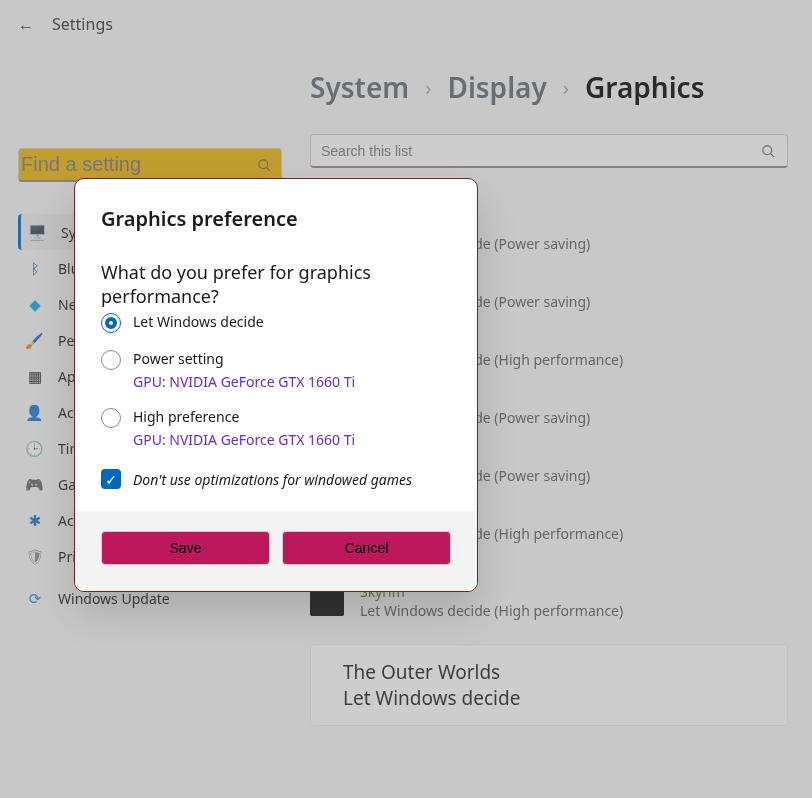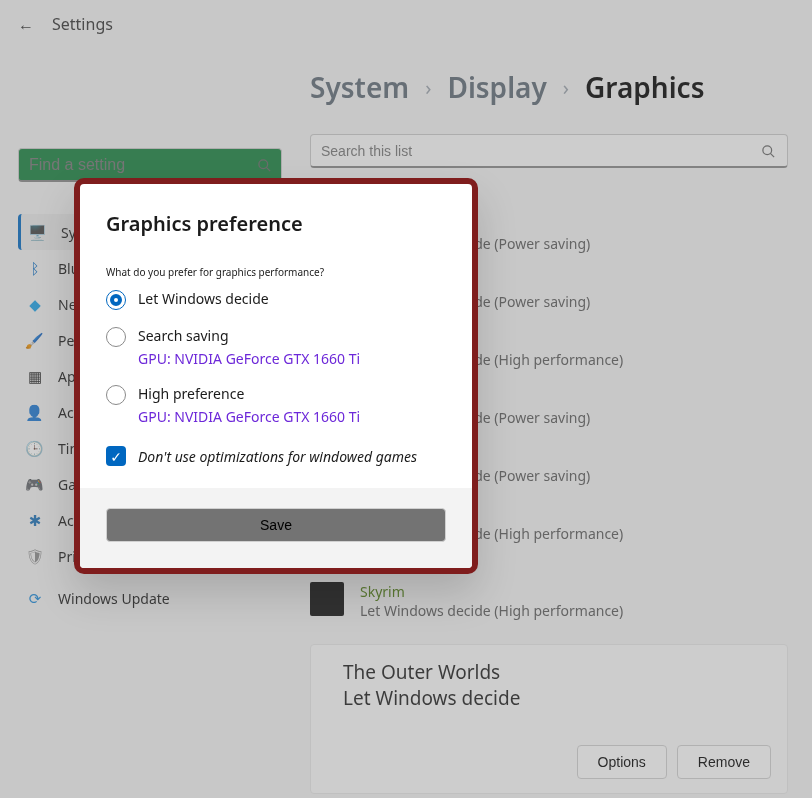--- a/index.html
+++ b/index.html
@@ -4,21 +4,21 @@
 <style>
   * { box-sizing: border-box; margin: 0; padding: 0; }
   html, body { width: 812px; height: 798px; overflow: hidden; font-family: "Segoe UI", system-ui, sans-serif; background: #f3f3f3; color: #1b1b1b; }
   .window { position: relative; width: 812px; height: 798px; background: #f3f3f3; }
   .titlebar { display: flex; align-items: center; height: 48px; padding: 0 18px; gap: 18px; }
   .titlebar .back { font-size: 16px; color: #333; }
   .titlebar .title { font-size: 16px; color: #333; }
   .content { display: flex; height: 750px; }
   .sidebar { width: 300px; padding: 0 18px; }
   .find { position: relative; margin: 100px 0 32px 0; }
-  .find input { width: 100%; height: 34px; border: 1px solid #c9c9c9; border-bottom: 2px solid #888; border-radius: 4px; padding: 0 32px 0 10px; font-size: 16px; background: #15803d; }
+  .find input { width: 100%; height: 34px; border: 1px solid #c9c9c9; border-bottom: 2px solid #888; border-radius: 4px; padding: 0 32px 0 2px; font-size: 20px; background: #eab308; }
   .find .mag { position: absolute; right: 10px; top: 8px; color: #666; }
   .nav { list-style: none; }
   .nav li { display: flex; align-items: center; height: 36px; gap: 14px; padding: 0 8px; border-radius: 4px; font-size: 14px; }
   .nav li .ic { width: 18px; height: 18px; display: flex; align-items: center; justify-content: center; font-size: 15px; }
   .nav li.selected { background: #eaeaea; position: relative; border-left: 3px solid #0067c0; }
   .main { flex: 1; padding: 0 24px 0 10px; overflow: hidden; }
   .breadcrumb { margin-top: 20px; font-size: 28px; font-weight: 600; display: flex; align-items: center; gap: 16px; color: #5f6a76; }
   .breadcrumb .chev { color: #9aa2ab; font-size: 20px; font-weight: normal; }
   .breadcrumb .current { color: #000000; }
   .search-list { margin-top: 28px; position: relative; }
@@ -32,35 +32,35 @@
   .app-item .thumb.black { background: #0b0b0b; position: relative; }
   .app-item .meta .name { color: #4d7c0f; }
   .app-item .meta .sub { color: #5a5a5a; }
   .app-card { background: #fbfbfb; border: 1px solid #e7e7e7; border-radius: 4px; padding: 14px 16px 14px 16px; }
   .app-card .row1 { display: flex; gap: 16px; font-size: 19px; }
   .app-card .actions { display: flex; justify-content: flex-end; gap: 10px; margin-top: 34px; }
   .app-card .actions button { height: 34px; padding: 0 20px; border: 1px solid #d0d0d0; background: #fdfdfd; border-radius: 4px; font-size: 14px; }
 
   
   .scrim { position: absolute; inset: 0; background: rgba(120,120,120,0.35); }
-  .modal { position: absolute; top: 178px; left: 74px; width: 404px; background: #fff; border: 6px solid #7f1d1d; border-radius: 10px; overflow: hidden; box-shadow: 0 20px 40px rgba(0,0,0,0.15); }
+  .modal { position: absolute; top: 178px; left: 74px; width: 404px; background: #fff; border: 1px solid #7f1d1d; border-radius: 10px; overflow: hidden; box-shadow: 0 20px 40px rgba(0,0,0,0.15); }
   .modal .body { padding: 26px 26px 22px 26px; }
   .modal h2 { font-size: 20px; font-weight: 600; margin-bottom: 28px; }
-  .modal .prompt { font-size: 10px; margin-bottom: 10px; }
+  .modal .prompt { font-size: 18px; margin-bottom: 4px; }
   .opt { display: flex; align-items: flex-start; gap: 12px; margin-bottom: 16px; }
   .opt .radio { width: 20px; height: 20px; border: 1px solid #8a8a8a; border-radius: 50%; background: #fff; flex-shrink: 0; margin-top: 1px; position: relative; }
   .opt .radio.sel { border-color: #0067c0; }
   .opt .radio.sel::after { content:""; position:absolute; inset: 3px; border: 4px solid #0067c0; border-radius: 50%; }
   .opt .lbls .l1 { font-size: 14px; }
   .opt .lbls .l2 { font-size: 14px; color: #6d28d9; margin-top: 4px; }
   .chk { display: flex; align-items: center; gap: 12px; margin-top: 20px; }
   .chk .box { width: 20px; height: 20px; border-radius: 4px; background: #0067c0; display:flex; align-items:center; justify-content:center; color:#fff; font-size: 14px; }
   .chk .ltxt { font-size: 14px; font-style: italic; }
   .modal .footer { background: #f3f3f3; padding: 20px 26px 26px 26px; display: flex; gap: 12px; }
-  .modal .footer button { flex: 1; height: 34px; border: 1px solid #d0d0d0; background: #737373; border-radius: 4px; font-size: 14px; }
+  .modal .footer button { flex: 1; height: 34px; border: 1px solid #d0d0d0; background: #be185d; border-radius: 4px; font-size: 14px; }
 
   .mag svg { width: 15px; height: 15px; }
 </style>
 </head>
 <body>
 
 <div class="window">
 
   <div class="titlebar">
     <span class="back">←</span>
@@ -205,24 +205,20 @@
           </div>
 
         <div class="app-card">
           <div class="row1">
             <div class="thumb dark"></div>
             <div class="meta">
               <div class="name">The Outer Worlds</div>
               <div class="sub">Let Windows decide</div>
             </div>
           </div>
-          <div class="actions">
-            <button>Options</button>
-            <button>Remove</button>
-          </div>
         </div>
 
       </div>
     </div>
   </div>
 
   <div class="scrim"></div>
 
   <div class="modal">
     <div class="body">
@@ -231,35 +227,36 @@
 
       <div class="opt">
         <div class="radio sel"></div>
         <div class="lbls">
             <div class="l1">Let Windows decide</div>
           </div>
       </div>
       <div class="opt">
         <div class="radio"></div>
         <div class="lbls">
-          <div class="l1">Search saving</div>
+          <div class="l1">Power setting</div>
           <div class="l2">GPU: NVIDIA GeForce GTX 1660 Ti</div>
         </div>
       </div>
       <div class="opt">
         <div class="radio"></div>
         <div class="lbls">
           <div class="l1">High preference</div>
           <div class="l2">GPU: NVIDIA GeForce GTX 1660 Ti</div>
         </div>
       </div>
 
       <div class="chk">
         <div class="box">✓</div>
         <div class="ltxt">Don't use optimizations for windowed games</div>
       </div>
     </div>
     <div class="footer">
       <button>Save</button>
+      <button>Cancel</button>
     </div>
   </div>
 
 </div>
 
 </body></html>

